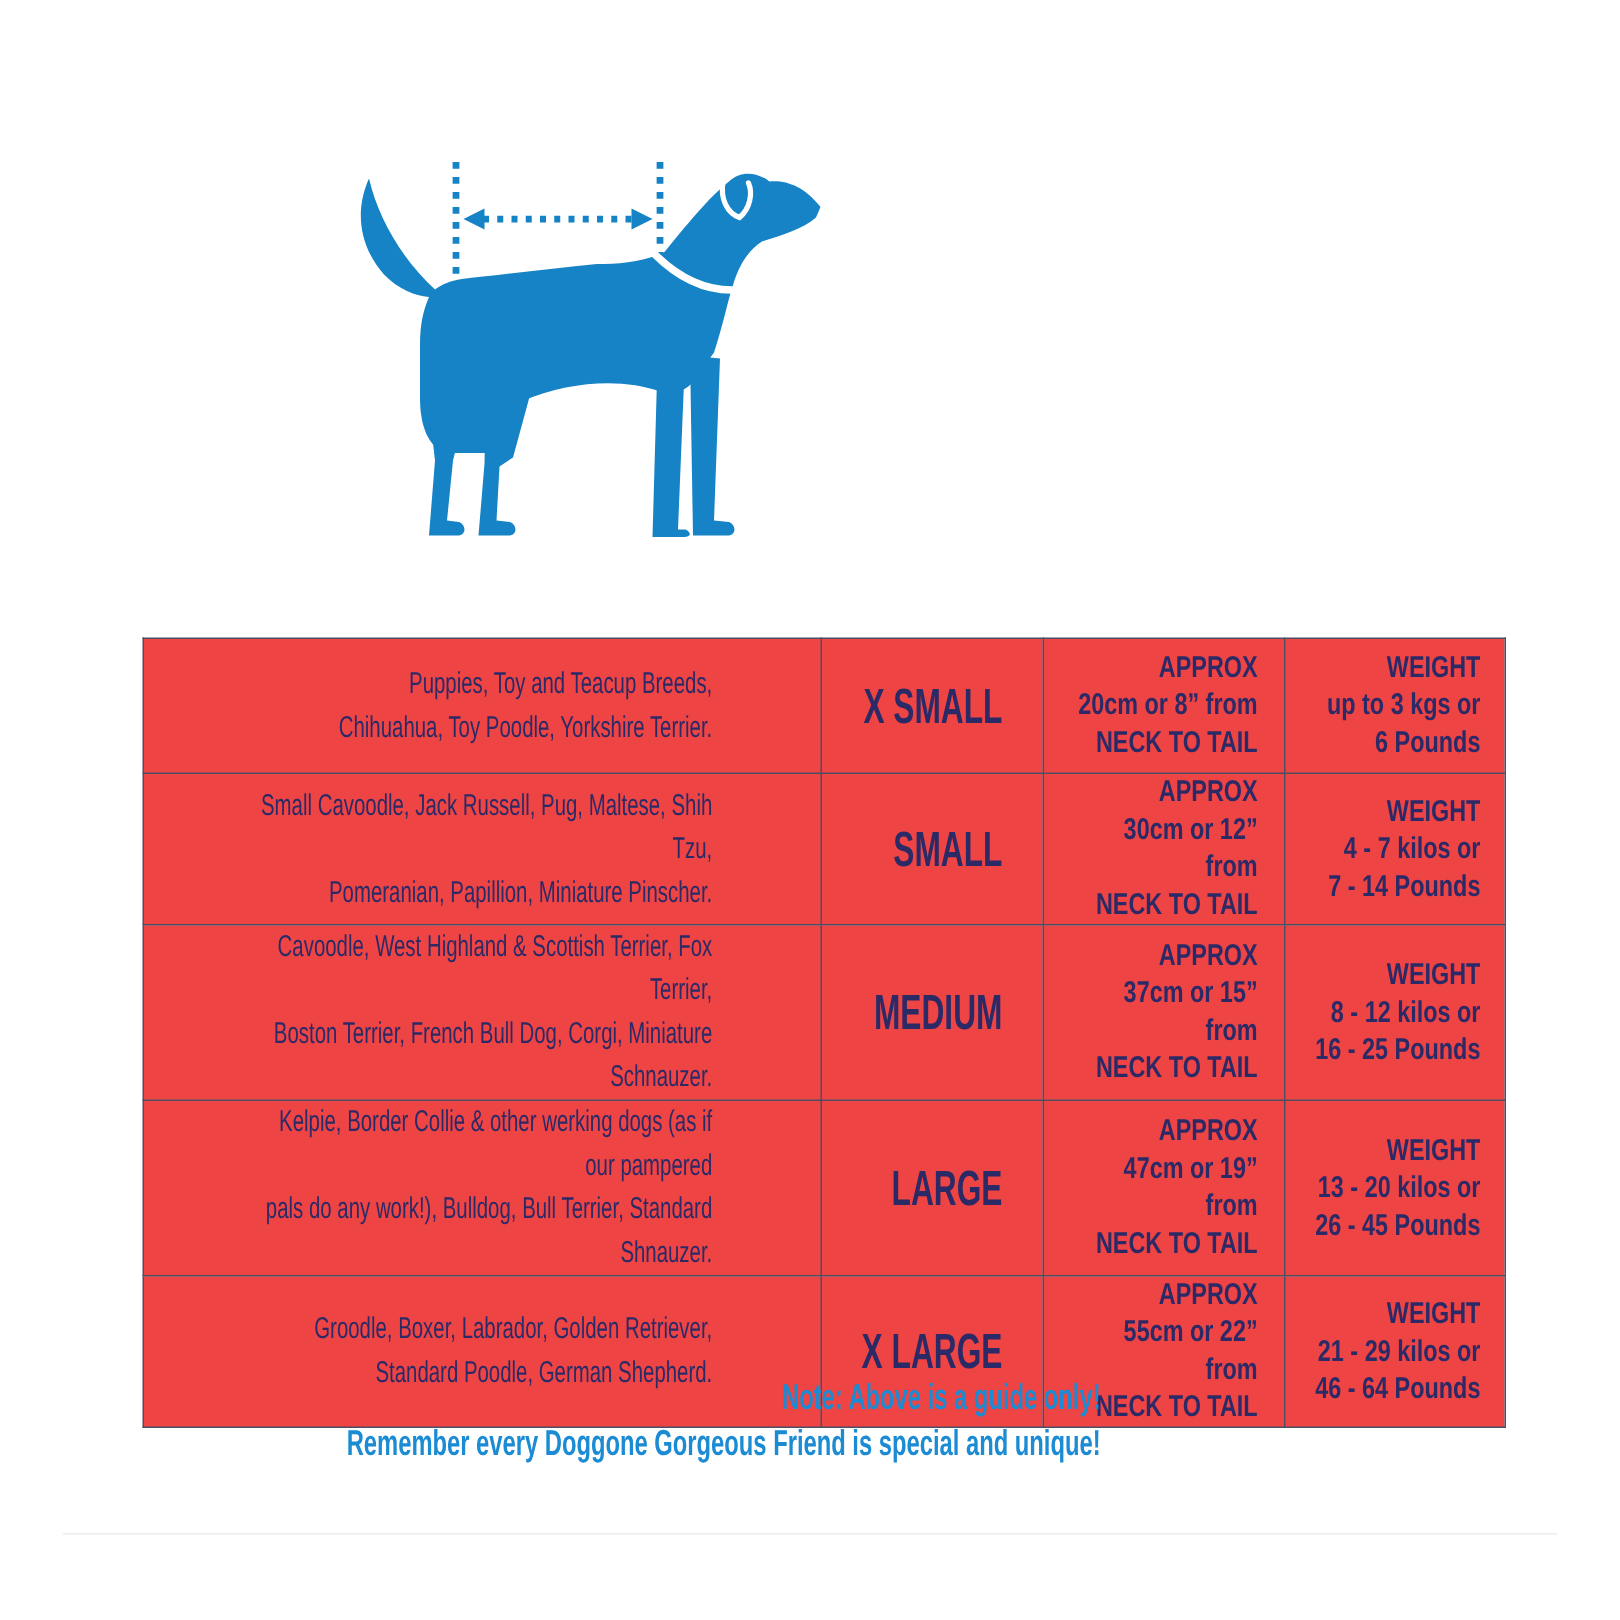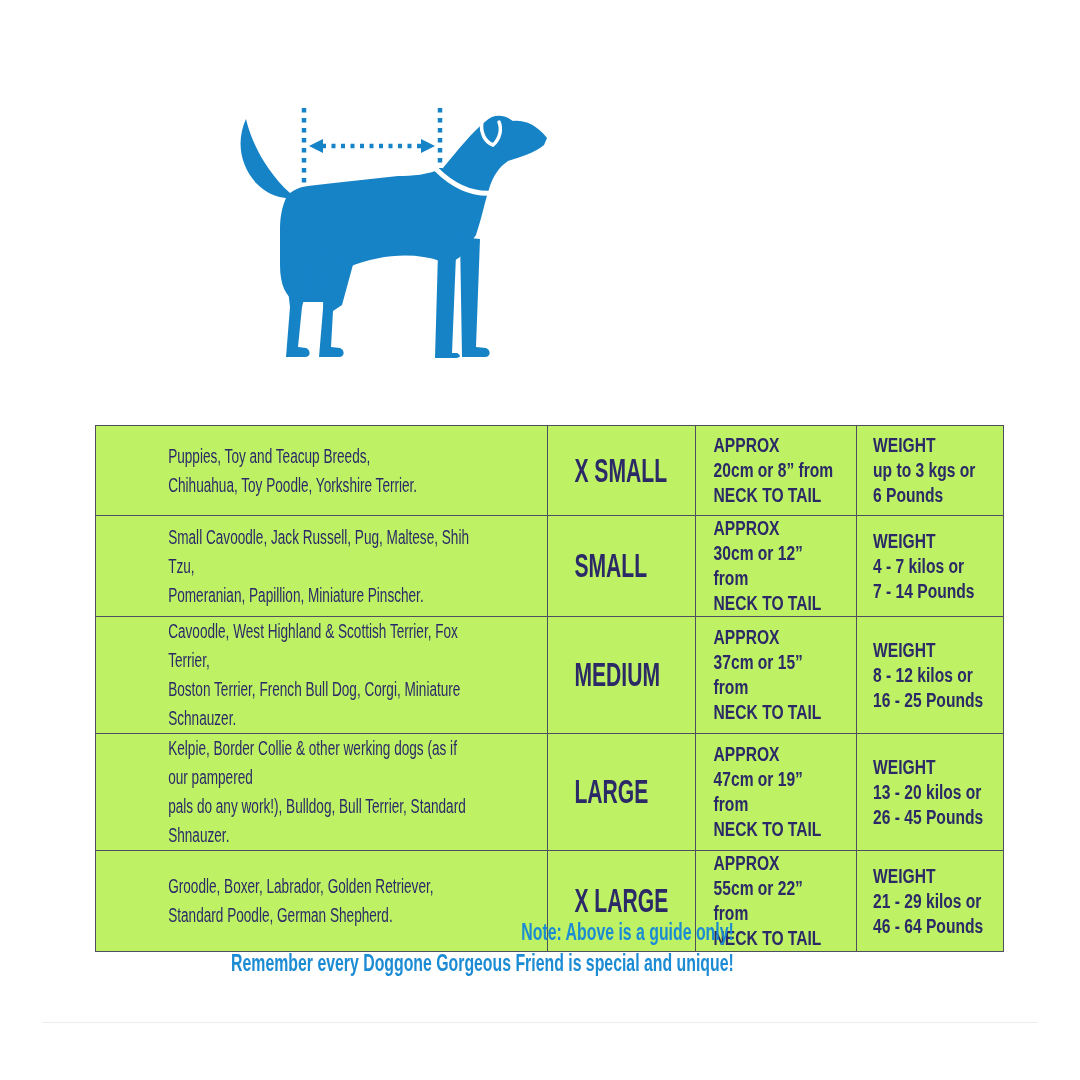--- a/index.html
+++ b/index.html
@@ -40,23 +40,23 @@
   }
 
   
   .size-table {
     position: absolute; left: 95px; top: 425px;
     border-collapse: collapse; table-layout: fixed;
   }
   .size-table td {
     border: 1px solid var(--border);
     height: 90px; padding: 0;
-    text-align: left; vertical-align: middle;
+    text-align: right; vertical-align: middle;
     color: var(--navy);
-    background: #bef264;
+    background: #ef4444;
   }
   .breeds-text { font-size: 20px; line-height: 29px; white-space: pre-line; transform: scaleX(0.68); }
   .size-text   { font-size: 33px; font-weight: 800; white-space: nowrap; transform: scaleX(0.64); }
   .measure-text, .weight-text {
     font-size: 20px; font-weight: 700; line-height: 25px;
     white-space: pre-line; transform: scaleX(0.78);
   }
 
   
   .footer { position: absolute; left: 0; top: 916px; width: 884px; text-align: right; color: var(--lightblue); font-weight: 700; }

